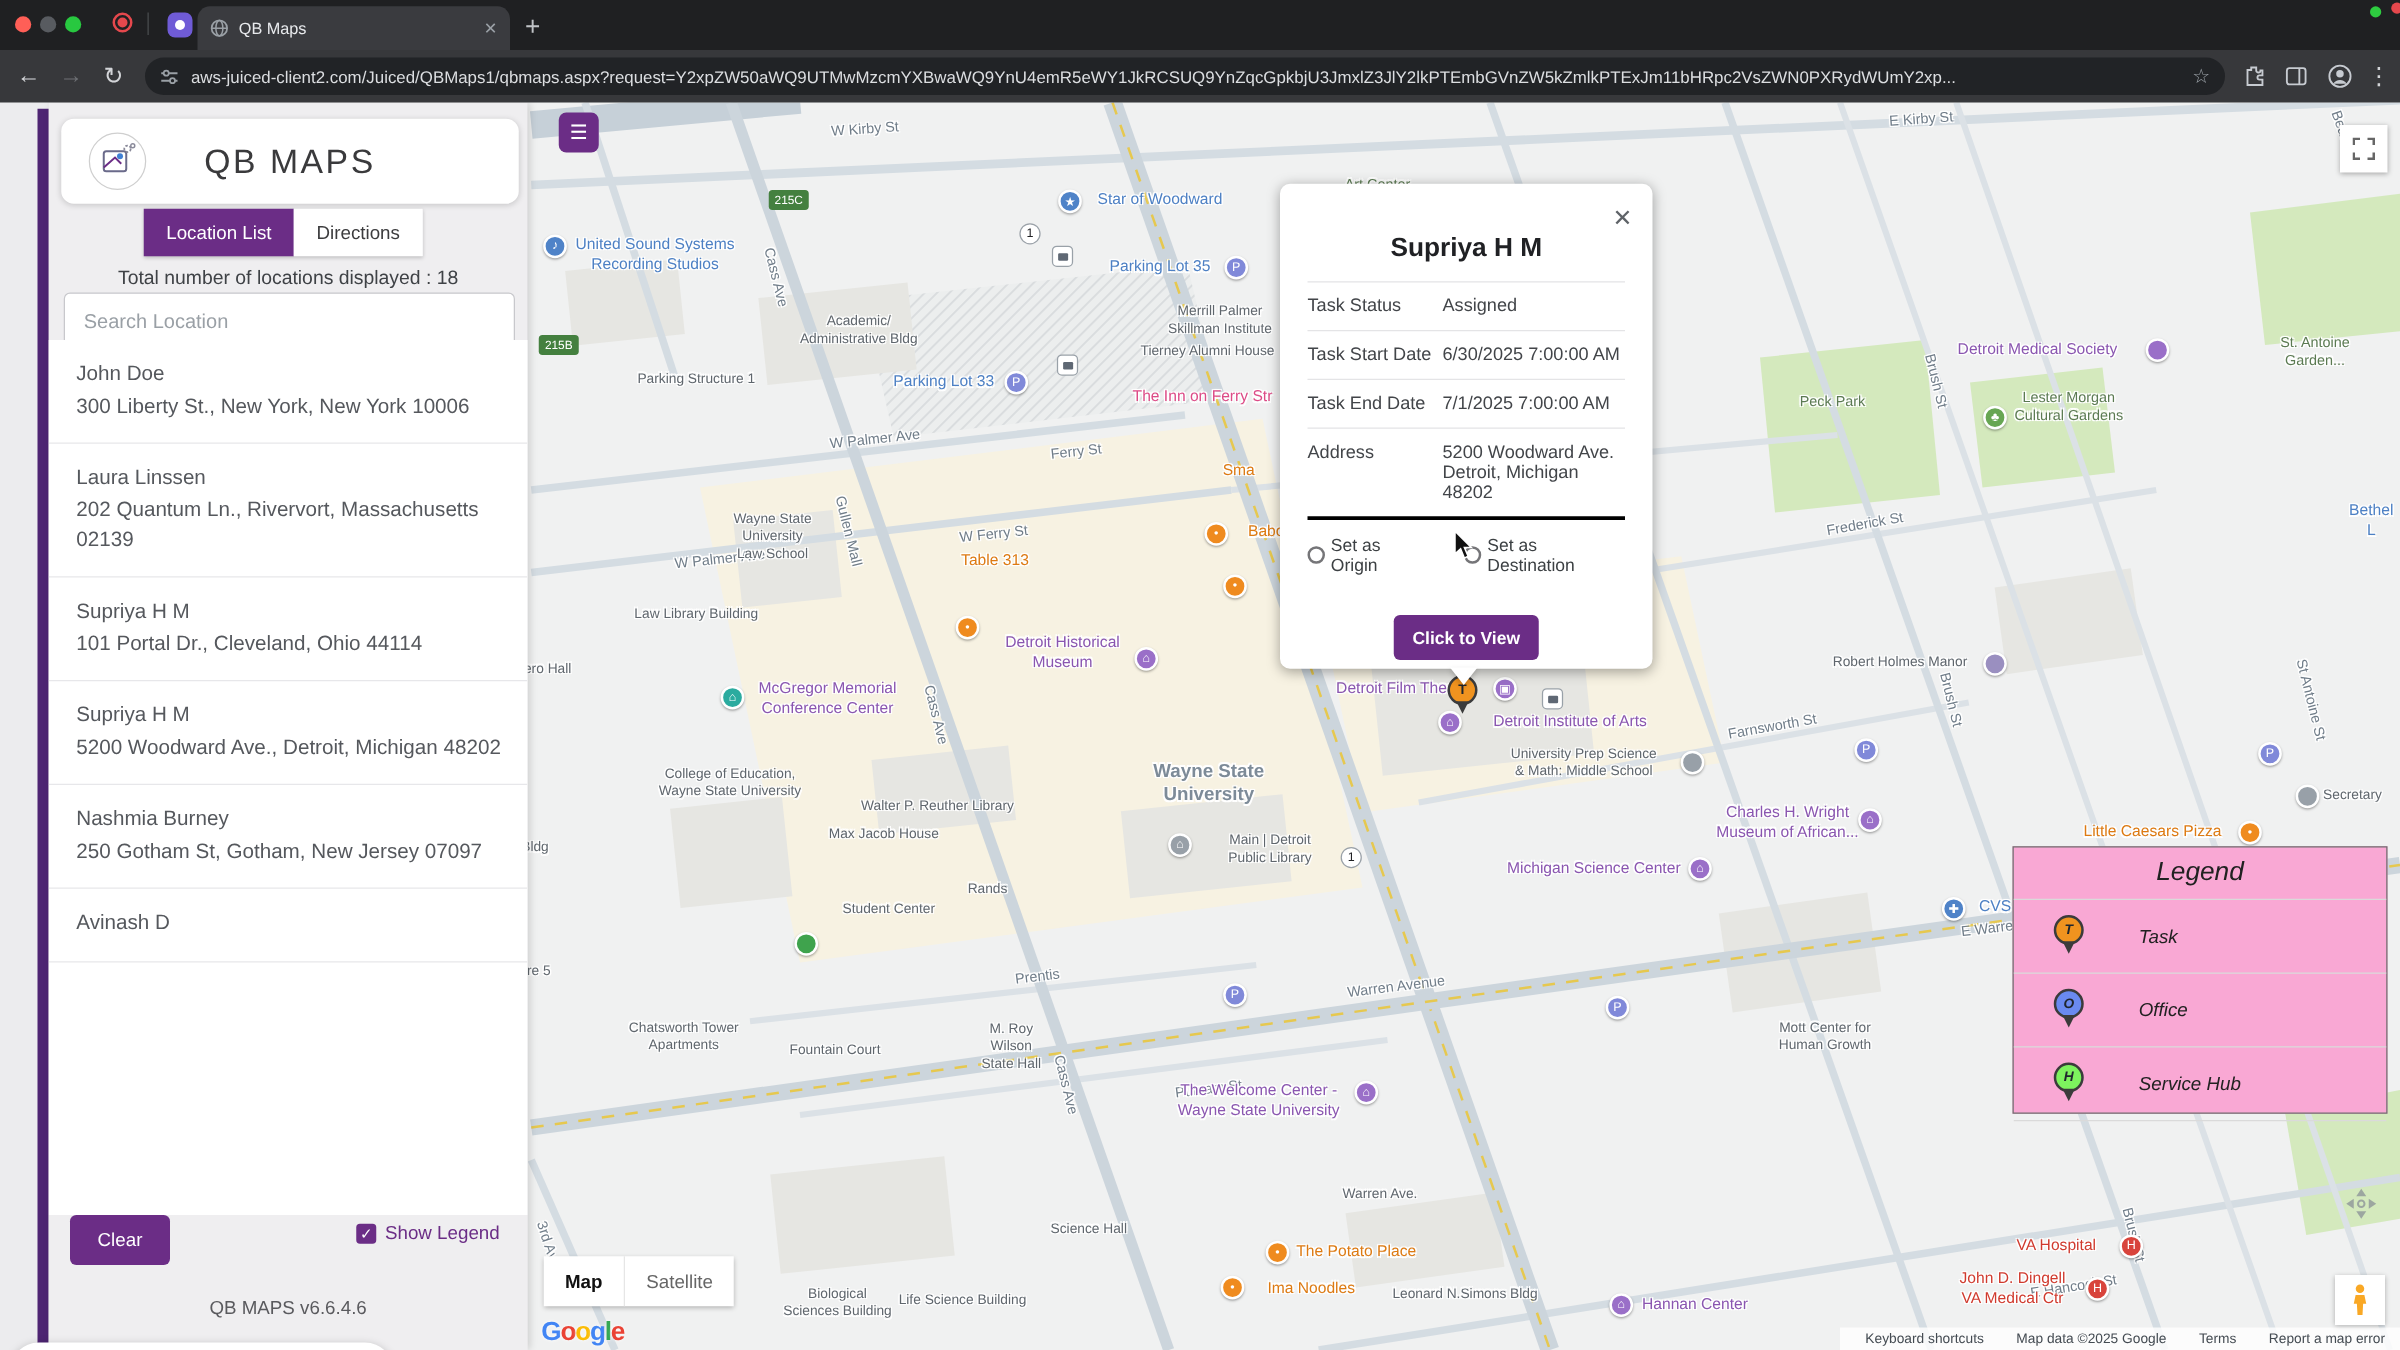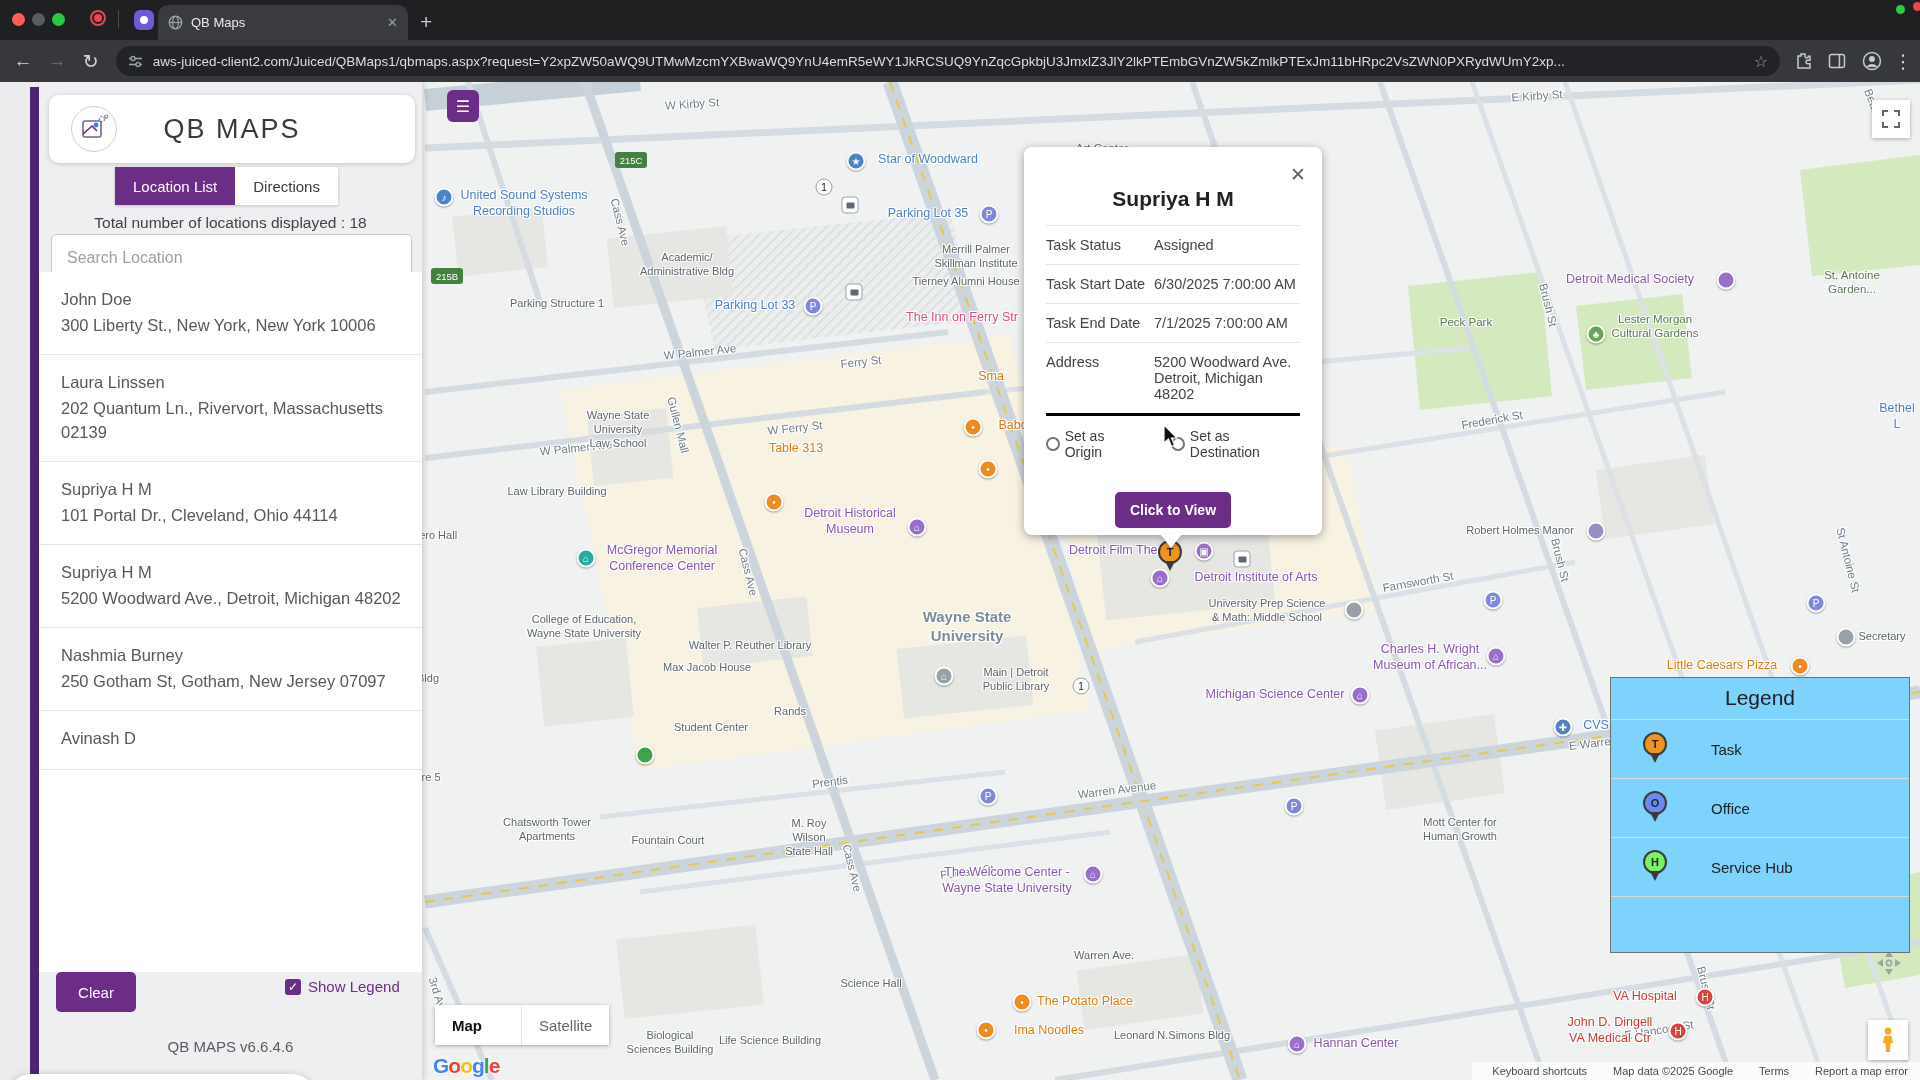--- a/index.html
+++ b/index.html
@@ -84,28 +84,28 @@
   .prow .pl{width:108px;}
   .prow .pv{flex:1;white-space:pre-line;}
   .pradios{display:flex;border-top:3px solid #000000;padding:12px 0 6px;font-size:14px;color:#3c4043;align-items:center;}
   .radio{width:14px;height:14px;border:2px solid #757578;border-radius:50%;margin-right:5px;}
   .pradios .rgrp{display:flex;align-items:center;}
   .pradios .rgrp.second{margin-left:28px;}
   .viewbtn{display:block;margin:26px auto 0;width:116px;height:36px;background:#6b2d86;color:#fff;font-weight:bold;font-size:14px;border:none;border-radius:5px;}
   .cursor{position:absolute;left:1163px;top:342px;z-index:15;}
 
   
-  .legendbox{position:absolute;left:1610px;top:595px;width:300px;height:276px;background:#7dd3fc;border:1px solid #6f6f6f;z-index:11;}
+  .legendbox{position:absolute;left:1610px;top:595px;width:300px;height:214px;background:#f9a8d4;border:1px solid #6f6f6f;z-index:11;font-style:italic;}
   .legendtitle{text-align:center;font-size:21px;color:#212121;padding:8px 0 9px;border-bottom:1px solid #dadada;}
   .legendrow{display:flex;align-items:center;height:59px;border-bottom:1px solid #dadada;padding-left:32px;gap:44px;}
   .legendrow .lpin{position:relative;width:24px;height:34px;}
   .legendlabel{font-size:15px;color:#212121;}
 
   
-  .mapsat{position:absolute;left:435px;top:923px;height:40px;background:#fff;box-shadow:0 1px 4px rgba(0,0,0,.3);display:flex;z-index:10;gap:22px;}
+  .mapsat{position:absolute;left:435px;top:923px;height:40px;background:#fff;box-shadow:0 1px 4px rgba(0,0,0,.3);display:flex;z-index:10;}
   .mapsat .opt{padding:0 17px;display:flex;align-items:center;font-size:15px;}
   .opt.on{font-weight:bold;color:#111;}
   .opt.off{color:#666;border-left:1px solid #e6e6e6;}
   .glogo{position:absolute;left:433px;top:972px;font-size:21px;font-weight:bold;letter-spacing:-1px;z-index:10;text-shadow:0 0 3px #fff;}
   .glogo .ltr0,.glogo .ltr3{color:#4285F4;}
   .glogo .ltr1,.glogo .ltr5{color:#EA4335;}
   .glogo .ltr2{color:#FBBC05;}
   .glogo .ltr4{color:#34A853;}
   .attrib{position:absolute;right:0;top:980px;height:18px;background:rgba(255,255,255,.8);display:flex;align-items:center;gap:26px;padding:0 12px 0 20px;z-index:10;}
   .attrib span{font-size:11px;color:#444b52;white-space:nowrap;}

